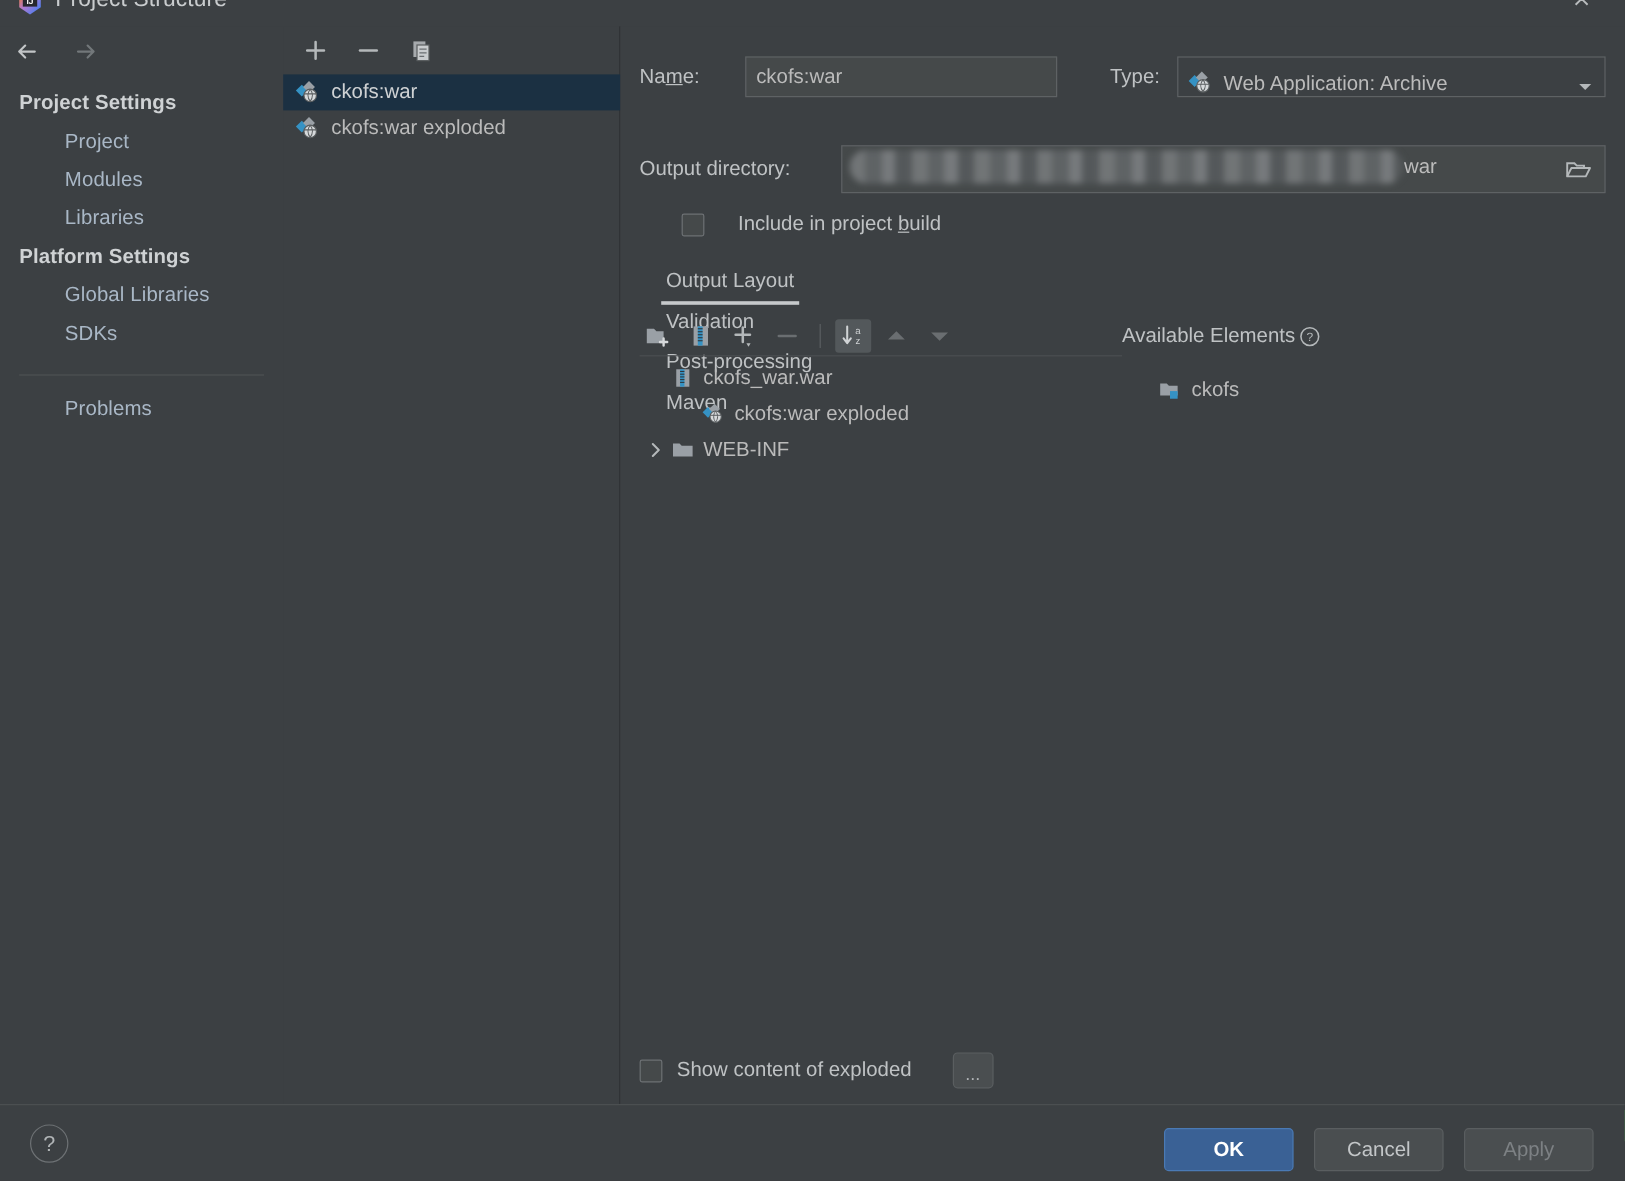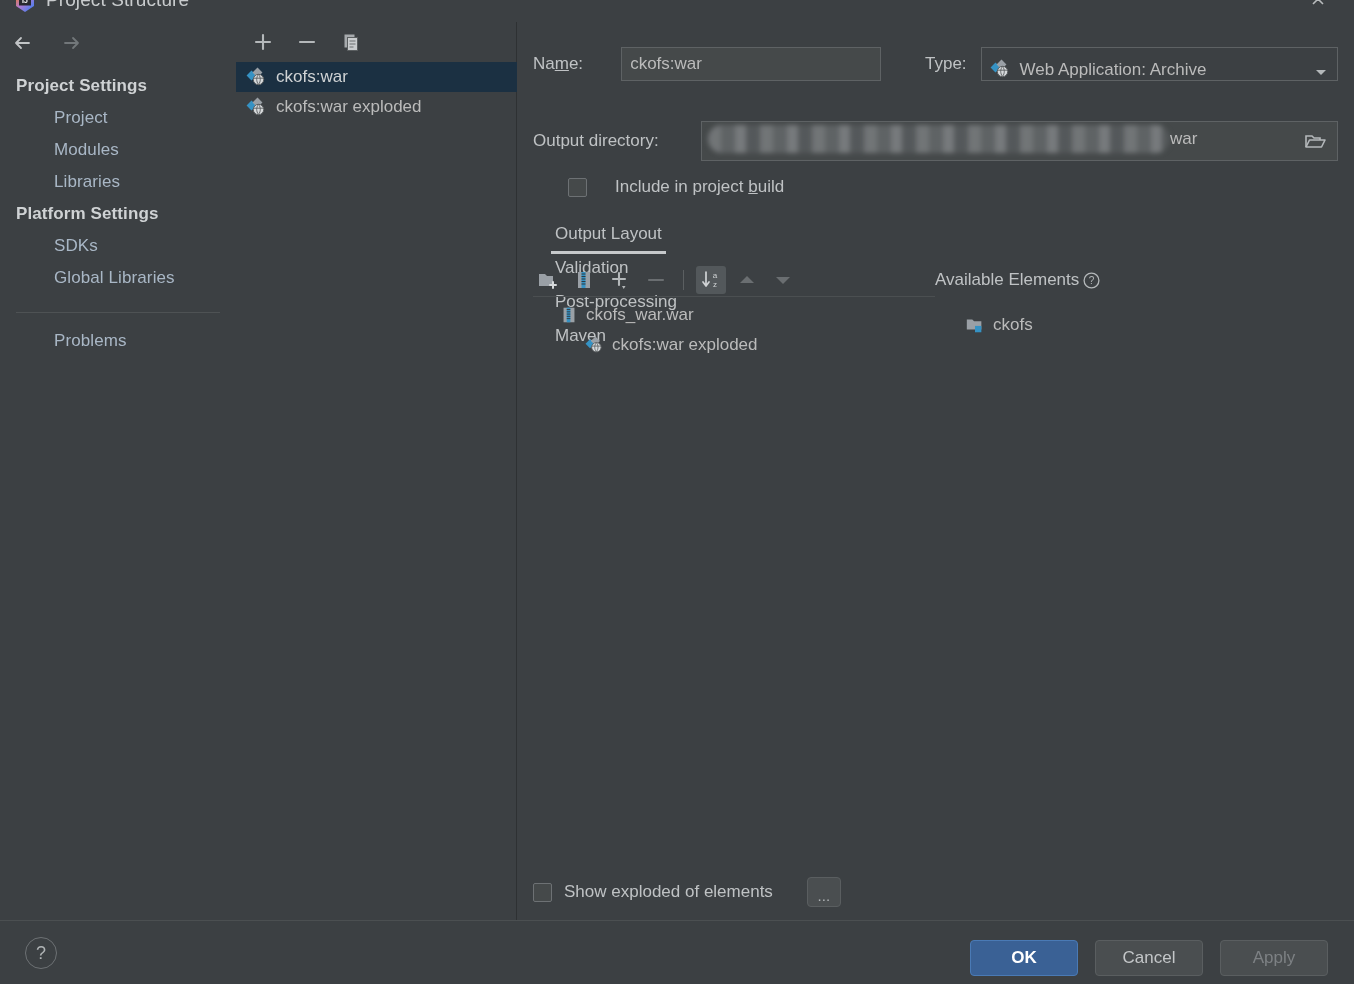--- a/index.html
+++ b/index.html
@@ -274,22 +274,22 @@
     </div>
 
     <div class="side-list">
 
       <div class="side-group">Project Settings</div>
       <div class="side-item">Project</div>
       <div class="side-item">Modules</div>
       <div class="side-item">Libraries</div>
 
       <div class="side-group">Platform Settings</div>
+      <div class="side-item">Global Libraries</div>
       <div class="side-item">SDKs</div>
-      <div class="side-item">Global Libraries</div>
 
       <div class="side-sep"></div>
 
       <div class="side-item">Problems</div>
     </div>
   </div>
 
   <div class="artifacts-panel">
 
     <div class="alist-toolbar">
@@ -452,20 +452,33 @@
           <svg width="20" height="20" viewBox="0 0 22 22">
             <rect x="2" y="6" width="7" height="7" fill="#3592c4" transform="rotate(45 5.5 9.5)"></rect>
             <rect x="8" y="3" width="7" height="7" fill="#9aa0a6" transform="rotate(45 11.5 6.5)"></rect>
             <circle cx="12.5" cy="13.5" r="5.2" fill="#d6d9db" stroke="#5a5e60" stroke-width="1"></circle>
             <path d="M7.6 12.2 h9.8 M12.5 8.4 c2.4 3 2.4 7 0 10 M12.5 8.4 c-2.4 3 -2.4 7 0 10" stroke="#5a5e60" stroke-width="0.9" fill="none"></path>
           </svg>
         </span>
         <span>ckofs:war exploded</span>
       </div>
 
+      <div class="tree-row">
+        <span class="tw">
+          <svg width="16" height="16" viewBox="0 0 16 16">
+            <path d="M6 3 L11 8 L6 13" stroke="#b4b8ba" stroke-width="1.7" fill="none" stroke-linecap="round" stroke-linejoin="round"></path>
+          </svg>
+        </span>
+        <span style="margin-right:7px;">
+          <svg width="20" height="20" viewBox="0 0 22 22">
+            <path d="M2 17 V5 h6 l2 2 h10 v10 Z" fill="#9aa0a6"></path>
+          </svg>
+        </span>
+        <span>WEB-INF</span>
+      </div>
     </div>
 
     <div class="avail-head">
       <span>Available Elements</span>
       <span style="display:flex;">
         <svg width="19" height="19" viewBox="0 0 19 19">
           <circle cx="9.5" cy="9.5" r="7.4" fill="none" stroke="#b4b8ba" stroke-width="1.3"></circle>
           <text x="9.5" y="13.3" font-size="10" fill="#b4b8ba" text-anchor="middle" font-family="Liberation Sans, sans-serif">?</text>
         </svg>
       </span>
@@ -478,21 +491,21 @@
             <path d="M2 16 V5 h6 l2 2 h8 v9 Z" fill="#9aa0a6"></path>
             <rect x="11" y="12" width="7" height="7" fill="#3592c4"></rect>
           </svg>
         </span>
         <span>ckofs</span>
       </div>
     </div>
 
     <div class="row-showcontent">
       <span class="cbox"></span>
-      <span class="lbl">Show exploded of elements</span>
+      <span class="lbl">Show content of exploded</span>
       <span class="dots-btn" style="margin-left:22px;">...</span>
     </div>
   </div>
 
   <div class="footer">
     <span class="help-btn">?</span>
   </div>
   <div class="btn primary" id="ok-button">OK</div>
   <div class="btn" id="cancel-button">Cancel</div>
   <div class="btn disabled" id="apply-button">Apply</div>

